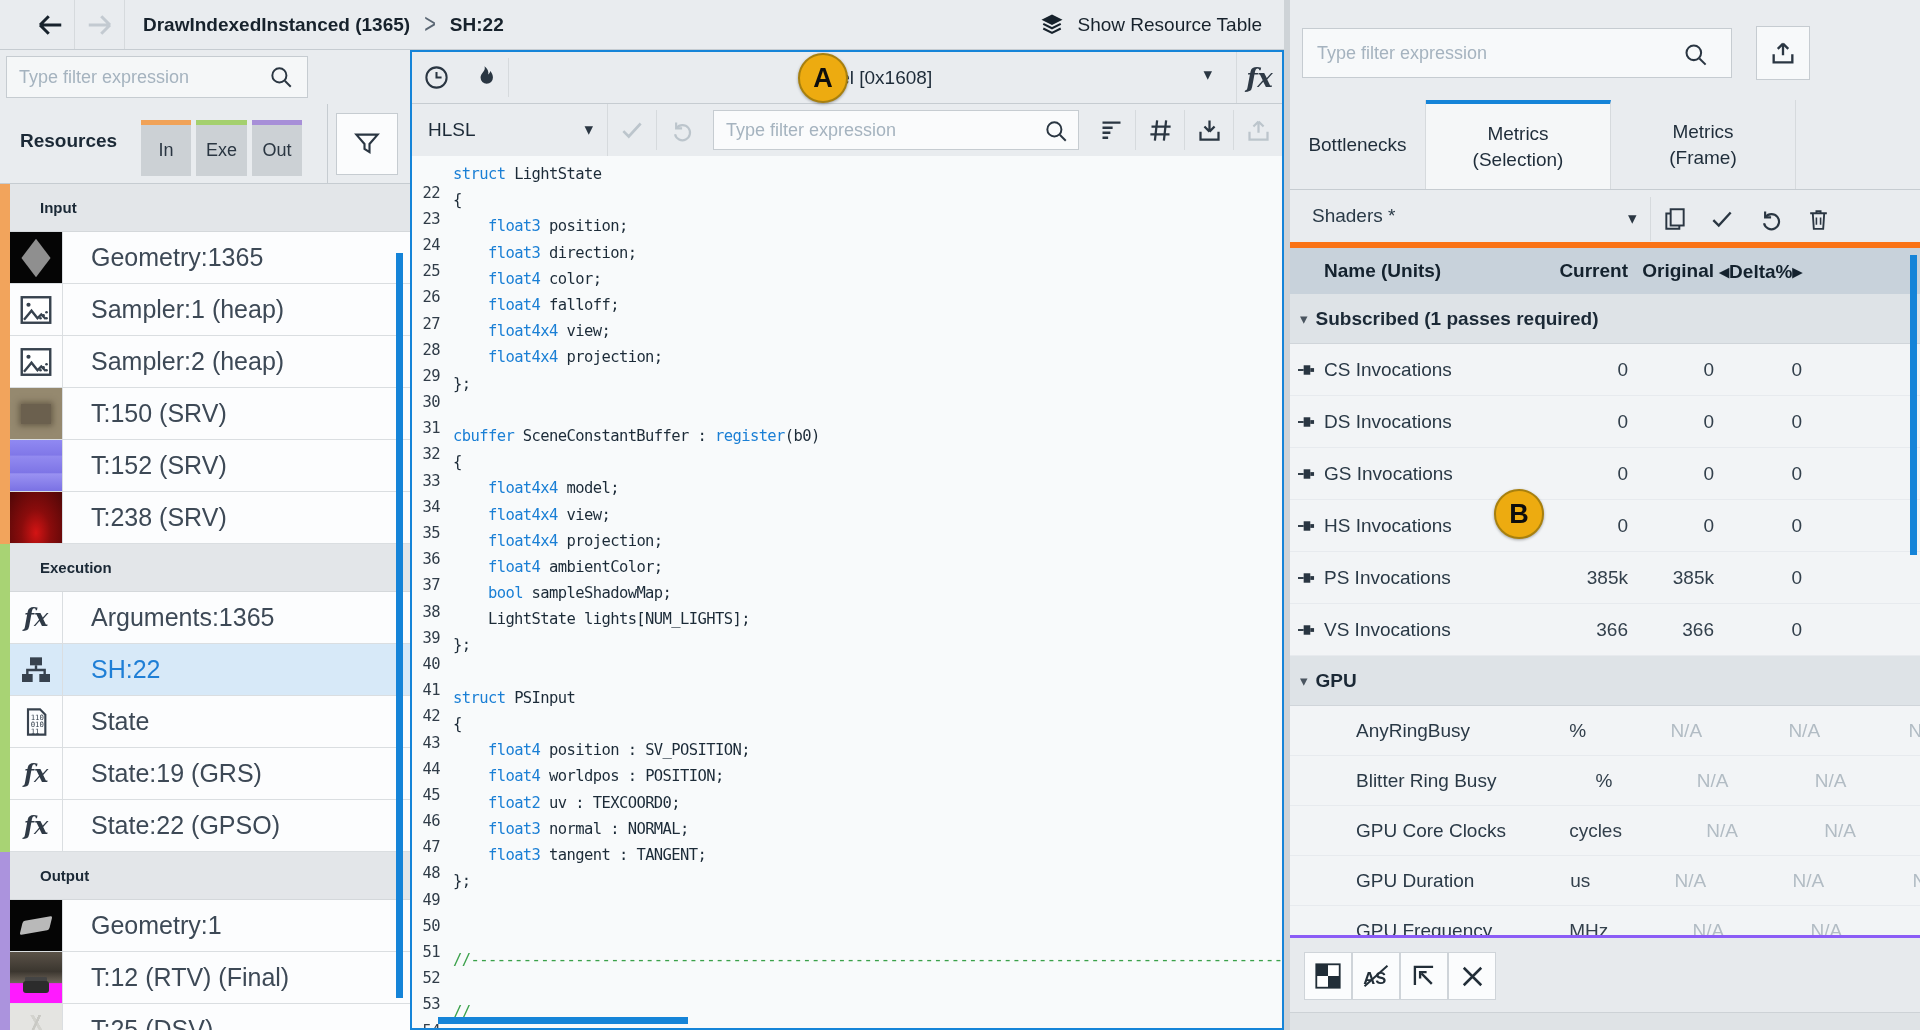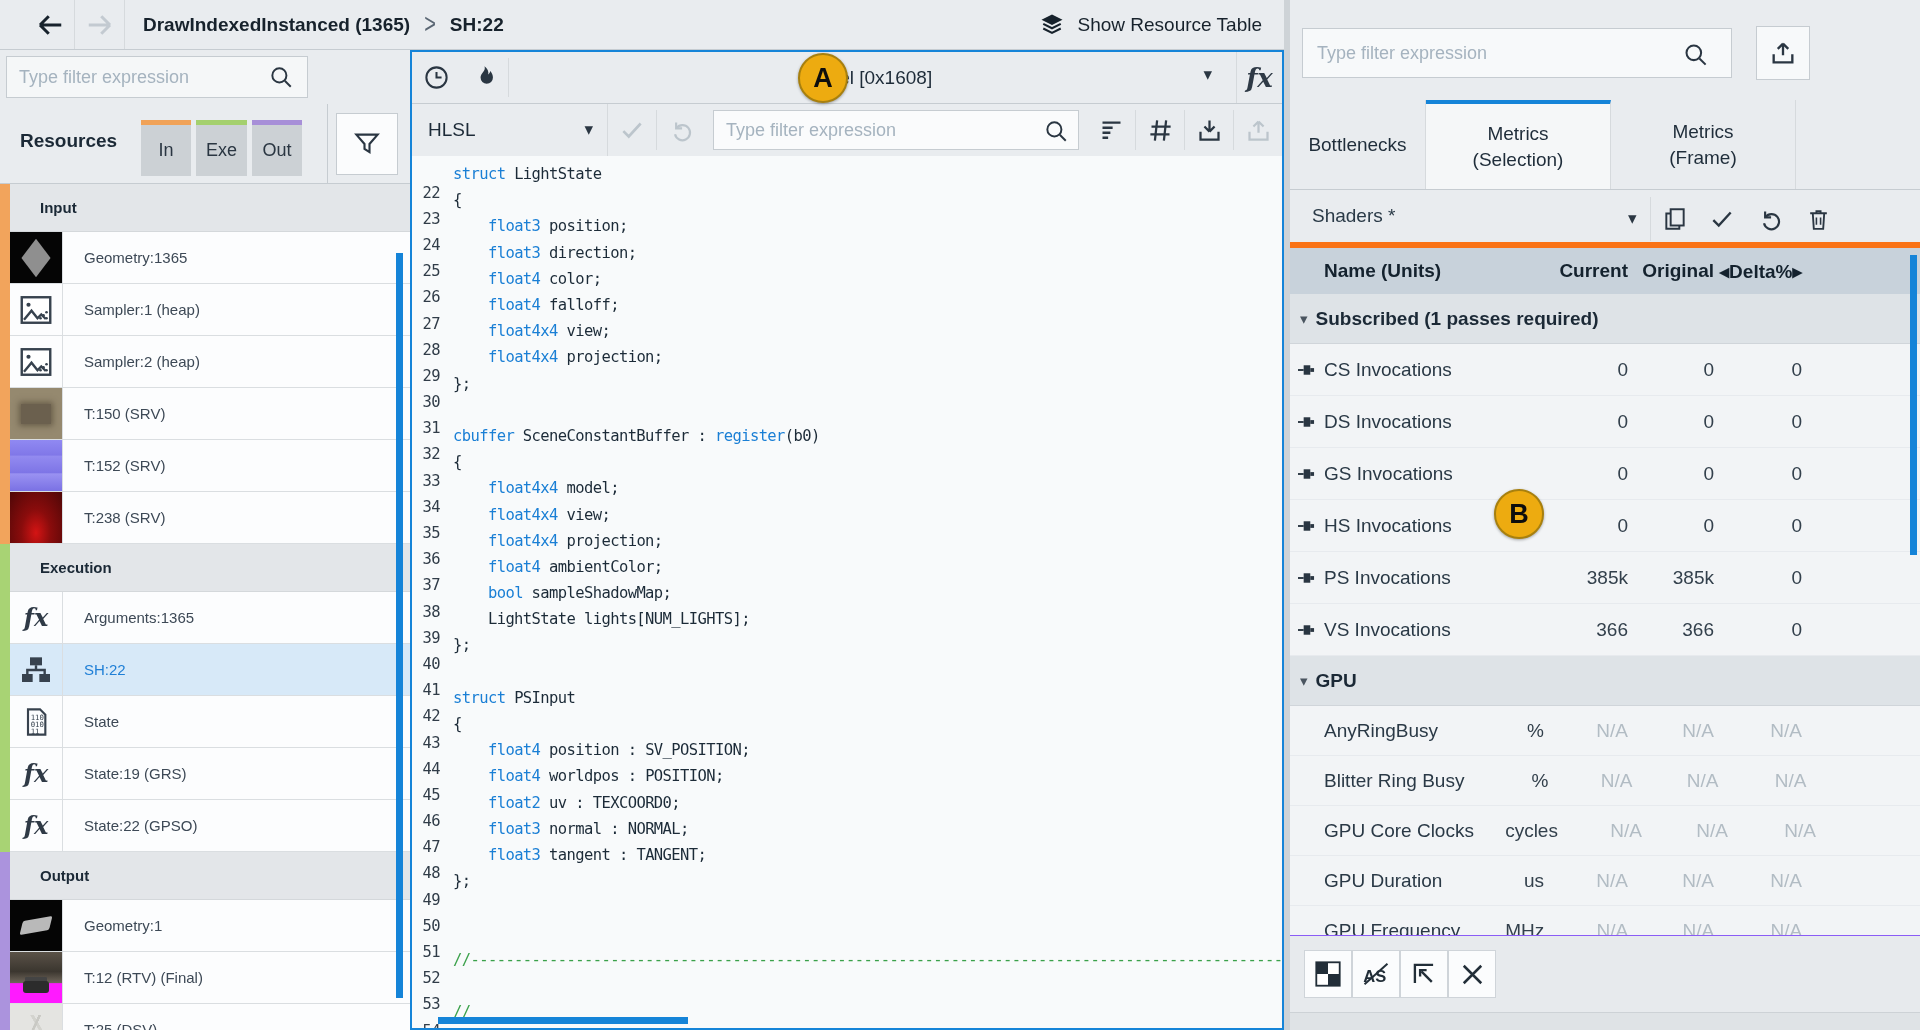--- a/index.html
+++ b/index.html
@@ -42,21 +42,21 @@
   #left-list{position:absolute;left:0;top:134px;width:410px;bottom:0;overflow:hidden;}
   .list-section{position:relative;}
   .list-section::before{content:"";position:absolute;left:0;top:0;bottom:0;width:10px;background:var(--stripe);z-index:2;}
   .section-header{height:48px;background:#e3e6e9;border-bottom:1px solid #d4d8db;display:flex;align-items:center;
     padding-left:40px;font-size:15px;font-weight:700;color:var(--ink);}
   .res-row{height:52px;background:var(--rowbg);border-bottom:1px solid #dadee1;display:flex;align-items:center;padding-left:10px;}
   .res-row.selected{background:#d7e9f8;}
   .res-row.selected .res-label{color:#1f7fd6;}
   .thumb{width:53px;height:51px;border-right:1px solid #dadee1;flex:0 0 auto;display:flex;align-items:center;justify-content:center;
     color:#37424e;position:relative;overflow:hidden;}
-  .res-label{padding-left:21px;font-size:15px;color:#3d4956;white-space:nowrap;}
+  .res-label{padding-left:28px;font-size:25px;color:#3d4956;white-space:nowrap;}
   .fx-glyph{font-family:"DejaVu Serif",serif;font-style:italic;font-weight:700;font-size:24px;color:#2f3a46;line-height:1;}
   
   .thumb.geometry-dark{background:#050505;}
   .thumb.geometry-dark::after{content:"";width:24px;height:24px;background:#8f8f8f;transform:rotate(45deg) skew(8deg,8deg);}
   .thumb.geometry-out{background:#050505;}
   .thumb.geometry-out::after{content:"";width:30px;height:13px;background:#b9b9b9;transform:rotate(-10deg) skewX(-24deg);border-radius:2px;}
   .thumb.tex-tan{background:#95896f;}
   .thumb.tex-tan::after{content:"";width:30px;height:20px;background:#6b604e;box-shadow:0 0 6px 2px rgba(60,50,35,.5);}
   .thumb.tex-purple{background:linear-gradient(180deg,#9089f2 0%,#8077e8 30%,#938bf0 31%,#7d74e6 65%,#9a92f2 66%,#7a71e4 100%);}
   .thumb.tex-red{background:radial-gradient(ellipse at 50% 80%,#d41414 0%,#8a0c0c 40%,#4e0707 100%);}
@@ -133,29 +133,29 @@
   #r-table{position:absolute;left:0;top:248px;width:630px;height:687px;overflow:hidden;background:#f2f4f6;}
   .mgrid{display:grid;grid-template-columns:26px 1fr 84px 84px 86px 88px;align-items:center;padding-left:8px;padding-right:118px;}
   #t-head{height:46px;background:#c8d2db;font-weight:700;font-size:19px;color:#14222e;}
   #t-head .th{text-align:right;}
   #t-head .th-name{text-align:left;}
   .mgroup-header{height:50px;background:#dee3e7;border-bottom:1px solid #d0d5da;display:flex;align-items:center;
     padding-left:10px;gap:8px;font-size:19px;}
   .gh-caret{font-size:15px;color:#4a5560;}
   .gh-title{font-weight:700;color:var(--ink);}
   .mrow{height:52px;background:#f2f4f6;border-bottom:1px solid #e7eaee;font-size:19px;}
-  .mrow.gpu{height:50px;}
+  .mrow.gpu{height:50px;gap:32px;}
   .mpin{color:#2a3642;display:flex;align-items:center;}
   .mname{color:#2a3946;white-space:nowrap;}
   .munit,.mval{text-align:right;color:#33404c;}
   .mval.na{color:#b2bcc4;}
   #badge-b{position:absolute;left:204px;top:489px;z-index:6;}
   #r-scrollbar{position:absolute;right:3px;top:255px;width:7px;height:300px;background:var(--accent);z-index:5;}
 
-  #r-tools{position:absolute;left:0;top:935px;width:630px;height:77px;background:#e7eaed;border-top:1px solid #8b5cf6;text-decoration:underline;}
+  #r-tools{position:absolute;left:0;top:935px;width:630px;height:77px;background:#e7eaed;border-top:3px solid #8b5cf6;text-decoration:underline;}
   .tool-btn{position:absolute;top:14px;width:48px;height:48px;background:#fbfcfd;border:1px solid #cfd4d9;
     display:flex;align-items:center;justify-content:center;color:#222e38;}
   #tool-1{left:14px;} #tool-2{left:62px;} #tool-3{left:110px;} #tool-4{left:158px;}
   #r-foot{position:absolute;left:0;top:1012px;width:630px;height:18px;background:#dfe3e6;border-top:1px solid #cdd2d6;}
 </style>
 </head>
 <body>
 
 <div id="topbar">
   <div class="nav-btn">

